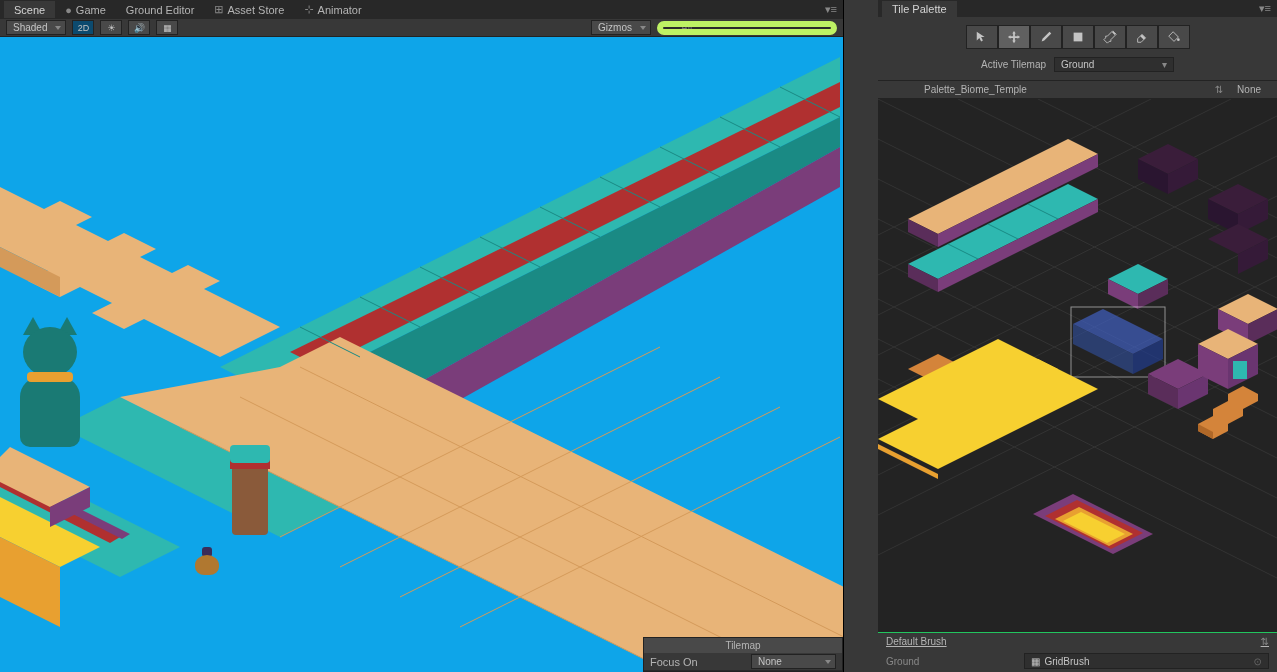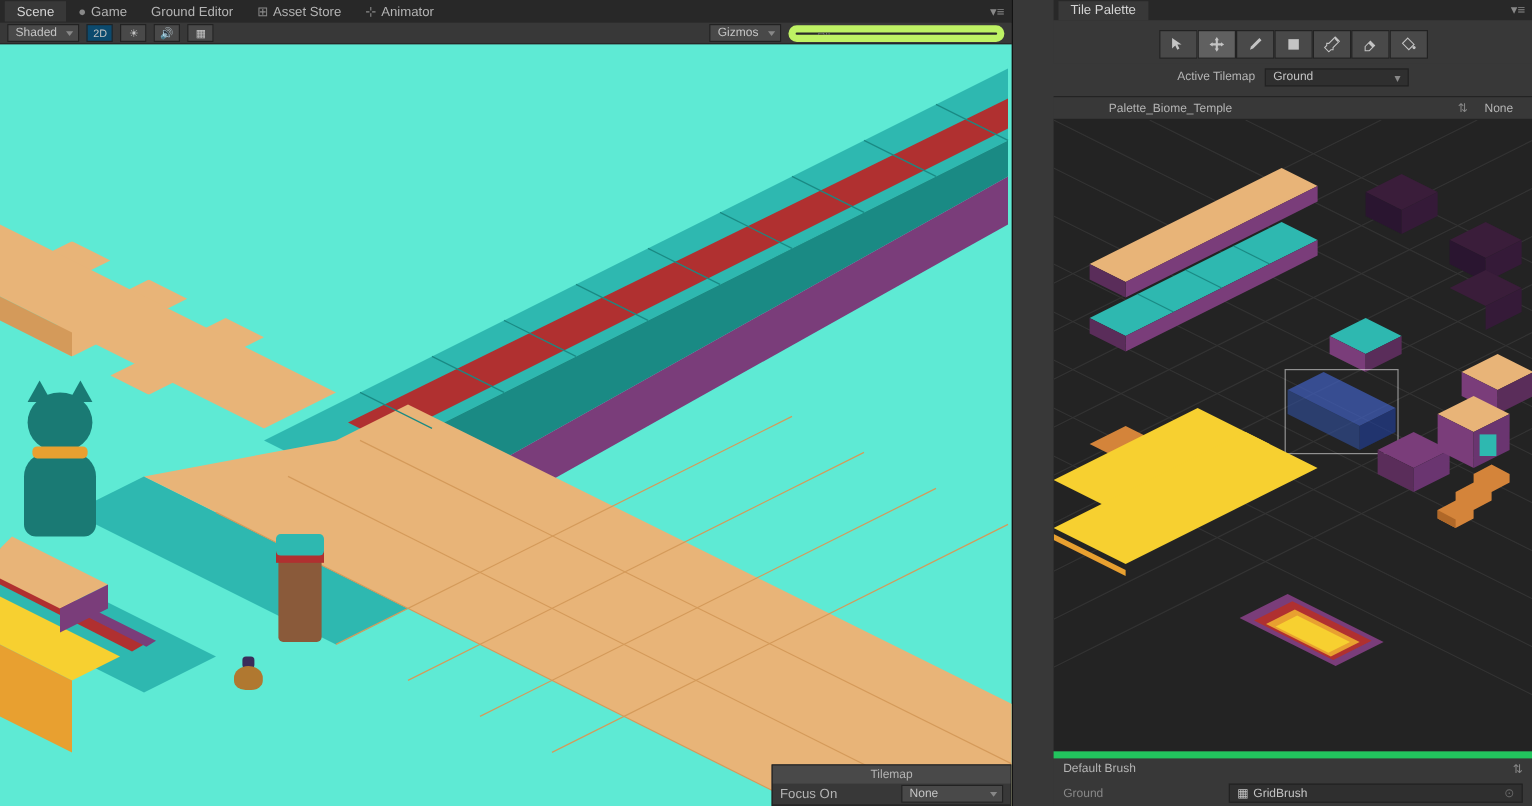--- a/index.html
+++ b/index.html
@@ -16,21 +16,21 @@
 .toolbar { display: flex; background: #383838; height: 18px; align-items: center; padding: 0 6px; gap: 6px; border-bottom: 1px solid #232323; justify-content: space-between; }
 .toolbar-left { display: flex; align-items: center; gap: 6px; }
 .toolbar-right { display: flex; align-items: center; gap: 6px; }
 .dropdown { background: #494949; border: 1px solid #222; padding: 1px 18px 1px 6px; color: #c4c4c4; font-size: 10px; height: 15px; position: relative; cursor: pointer; }
 .dropdown::after { content: ""; position: absolute; right: 4px; top: 5px; border-left: 3px solid transparent; border-right: 3px solid transparent; border-top: 4px solid #888; }
 .tool-btn { background: #494949; border: 1px solid #222; width: 22px; height: 15px; display: flex; align-items: center; justify-content: center; color: #c4c4c4; cursor: pointer; font-size: 9px; }
 .tool-btn.active { background: #0c4a6e; }
 .search { background: #2a2a2a; border: 6px solid #bef264; border-radius: 8px; padding: 1px 8px 1px 18px; color: #888; font-size: 10px; width: 180px; height: 14px; position: relative; }
 .search-icon { position: absolute; left: 4px; top: 2px; width: 9px; height: 9px; }
 
-.scene-view { flex: 1; background: #5eead4; position: relative; overflow: hidden; }
+.scene-view { flex: 1; background: #0ea5e9; position: relative; overflow: hidden; }
 
 .iso-scene { position: absolute; inset: 0; }
 
 
 .tile { position: absolute; width: 64px; height: 32px; transform: translate(-50%, -50%); }
 .tile-top { width: 100%; height: 100%; position: absolute; clip-path: polygon(50% 0%, 100% 50%, 50% 100%, 0% 50%); }
 
 .sand { background: #e8b478; }
 
 .overlay-controls { position: absolute; bottom: 0; right: 0; background: #383838; border: 1px solid #222; padding: 0; width: 200px; }
@@ -50,21 +50,21 @@
 .tp-select { background: #2f2f2f; border: 1px solid #222; padding: 1px 24px 1px 6px; color: #c4c4c4; font-size: 10px; position: relative; width: 120px; cursor: pointer; }
 .tp-select::after { content: "▾"; position: absolute; right: 6px; color: #888; }
 
 .tp-palette-row { display: flex; align-items: center; padding: 3px 8px; background: #383838; border-top: 1px solid #232323; border-bottom: 1px solid #232323; font-size: 10px; }
 .tp-palette-name { flex: 1; margin-left: 38px; }
 .tp-edit { color: #b4b4b4; padding: 0 8px; cursor: pointer; }
 
 .tp-grid { flex: 1; background: #232323; position: relative; overflow: hidden; }
 
 .tp-footer { background: #383838; }
-.tp-brush-row { padding: 3px 8px; border-top: 6px solid #22c55e; font-size: 10px; display: flex; align-items: flex-start; }
+.tp-brush-row { padding: 3px 8px; border-top: 1px solid #22c55e; font-size: 10px; display: flex; align-items: flex-end; text-decoration: underline; }
 .tp-prop-row { display: flex; align-items: center; padding: 3px 8px; font-size: 10px; gap: 8px; }
 .tp-label { width: 130px; color: #888; }
 .tp-field { flex: 1; background: #2f2f2f; border: 1px solid #222; padding: 1px 6px; color: #c4c4c4; height: 16px; display: flex; align-items: center; }
 .tp-reset { background: #494949; border: 1px solid #222; padding: 2px 24px; color: #c4c4c4; cursor: pointer; font-size: 10px; }
 
 .iso-diamond { clip-path: polygon(50% 0%, 100% 50%, 50% 100%, 0% 50%); }
 
 
 .cat { position: absolute; width: 70px; height: 130px; }
 .cat-body { position: absolute; bottom: 0; width: 60px; height: 70px; background: #1a7a74; border-radius: 20px 20px 10px 10px; left: 5px; }

